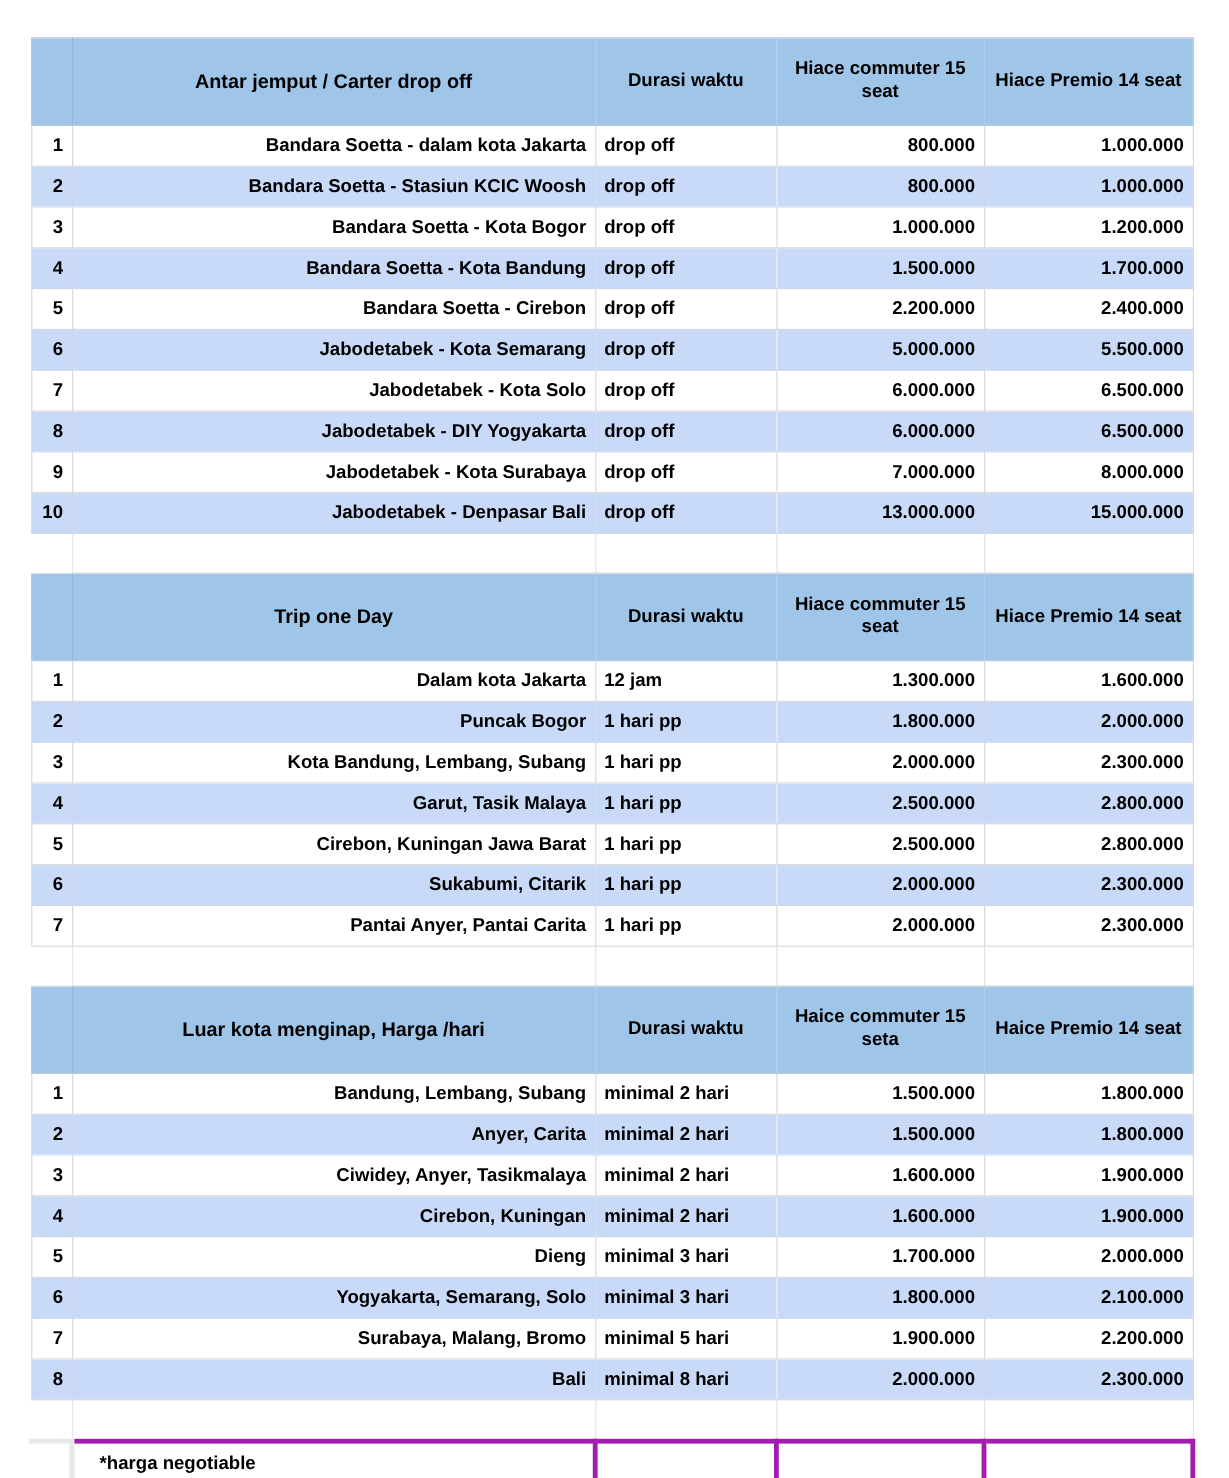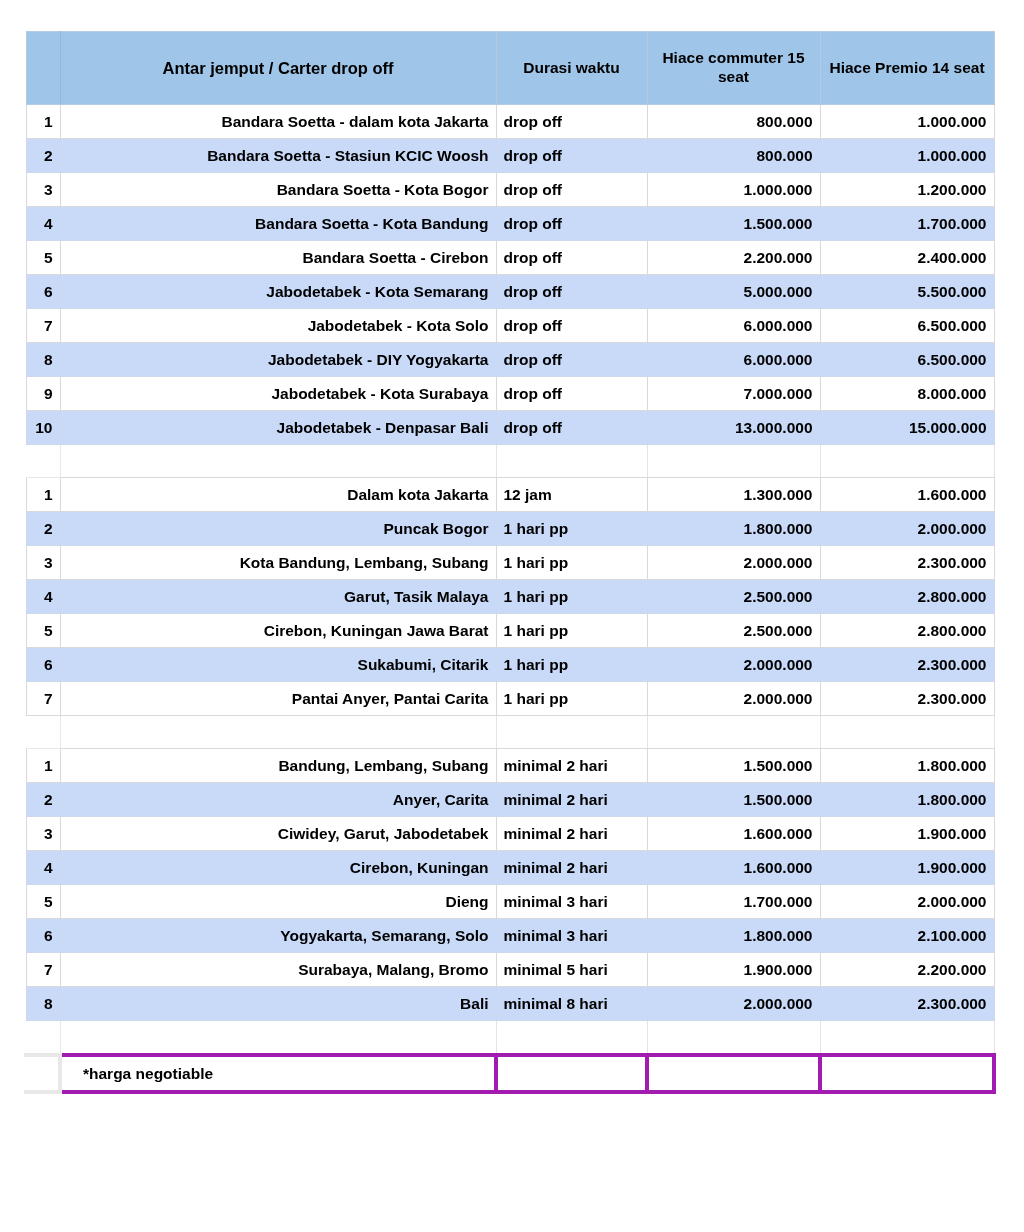--- a/index.html
+++ b/index.html
@@ -209,20 +209,27 @@
           <td class="price-cell">13.000.000</td>
           <td class="price-cell">15.000.000</td>
         </tr>
         <tr class="spacer-row">
           <td class="num-cell"></td>
           <td class="blank-cell"></td>
           <td class="blank-cell"></td>
           <td class="blank-cell"></td>
           <td class="blank-cell"></td>
         </tr>
+        <tr class="hdr-row">
+          <td class="num-cell"></td>
+          <td class="title-cell">Trip one Day</td>
+          <td class="dur-head">Durasi waktu</td>
+          <td class="p1-head">Hiace commuter 15 seat</td>
+          <td class="p2-head">Hiace Premio 14 seat</td>
+        </tr>
         <tr class="data-row plain">
           <td class="num-cell">1</td>
           <td class="dest-cell">Dalam kota Jakarta</td>
           <td class="dur-cell">12 jam</td>
           <td class="price-cell">1.300.000</td>
           <td class="price-cell">1.600.000</td>
         </tr>
         <tr class="data-row alt">
           <td class="num-cell">2</td>
           <td class="dest-cell">Puncak Bogor</td>
@@ -265,37 +272,44 @@
           <td class="price-cell">2.000.000</td>
           <td class="price-cell">2.300.000</td>
         </tr>
         <tr class="spacer-row">
           <td class="num-cell"></td>
           <td class="blank-cell"></td>
           <td class="blank-cell"></td>
           <td class="blank-cell"></td>
           <td class="blank-cell"></td>
         </tr>
+        <tr class="hdr-row">
+          <td class="num-cell"></td>
+          <td class="title-cell">Luar kota menginap, Harga /hari</td>
+          <td class="dur-head">Durasi waktu</td>
+          <td class="p1-head">Haice commuter 15 seta</td>
+          <td class="p2-head">Haice Premio 14 seat</td>
+        </tr>
         <tr class="data-row plain">
           <td class="num-cell">1</td>
           <td class="dest-cell">Bandung, Lembang, Subang</td>
           <td class="dur-cell">minimal 2 hari</td>
           <td class="price-cell">1.500.000</td>
           <td class="price-cell">1.800.000</td>
         </tr>
         <tr class="data-row alt">
           <td class="num-cell">2</td>
           <td class="dest-cell">Anyer, Carita</td>
           <td class="dur-cell">minimal 2 hari</td>
           <td class="price-cell">1.500.000</td>
           <td class="price-cell">1.800.000</td>
         </tr>
         <tr class="data-row plain">
           <td class="num-cell">3</td>
-          <td class="dest-cell">Ciwidey, Garut, Jabodetabek</td>
+          <td class="dest-cell">Ciwidey, Anyer, Tasikmalaya</td>
           <td class="dur-cell">minimal 2 hari</td>
           <td class="price-cell">1.600.000</td>
           <td class="price-cell">1.900.000</td>
         </tr>
         <tr class="data-row alt">
           <td class="num-cell">4</td>
           <td class="dest-cell">Cirebon, Kuningan</td>
           <td class="dur-cell">minimal 2 hari</td>
           <td class="price-cell">1.600.000</td>
           <td class="price-cell">1.900.000</td>

